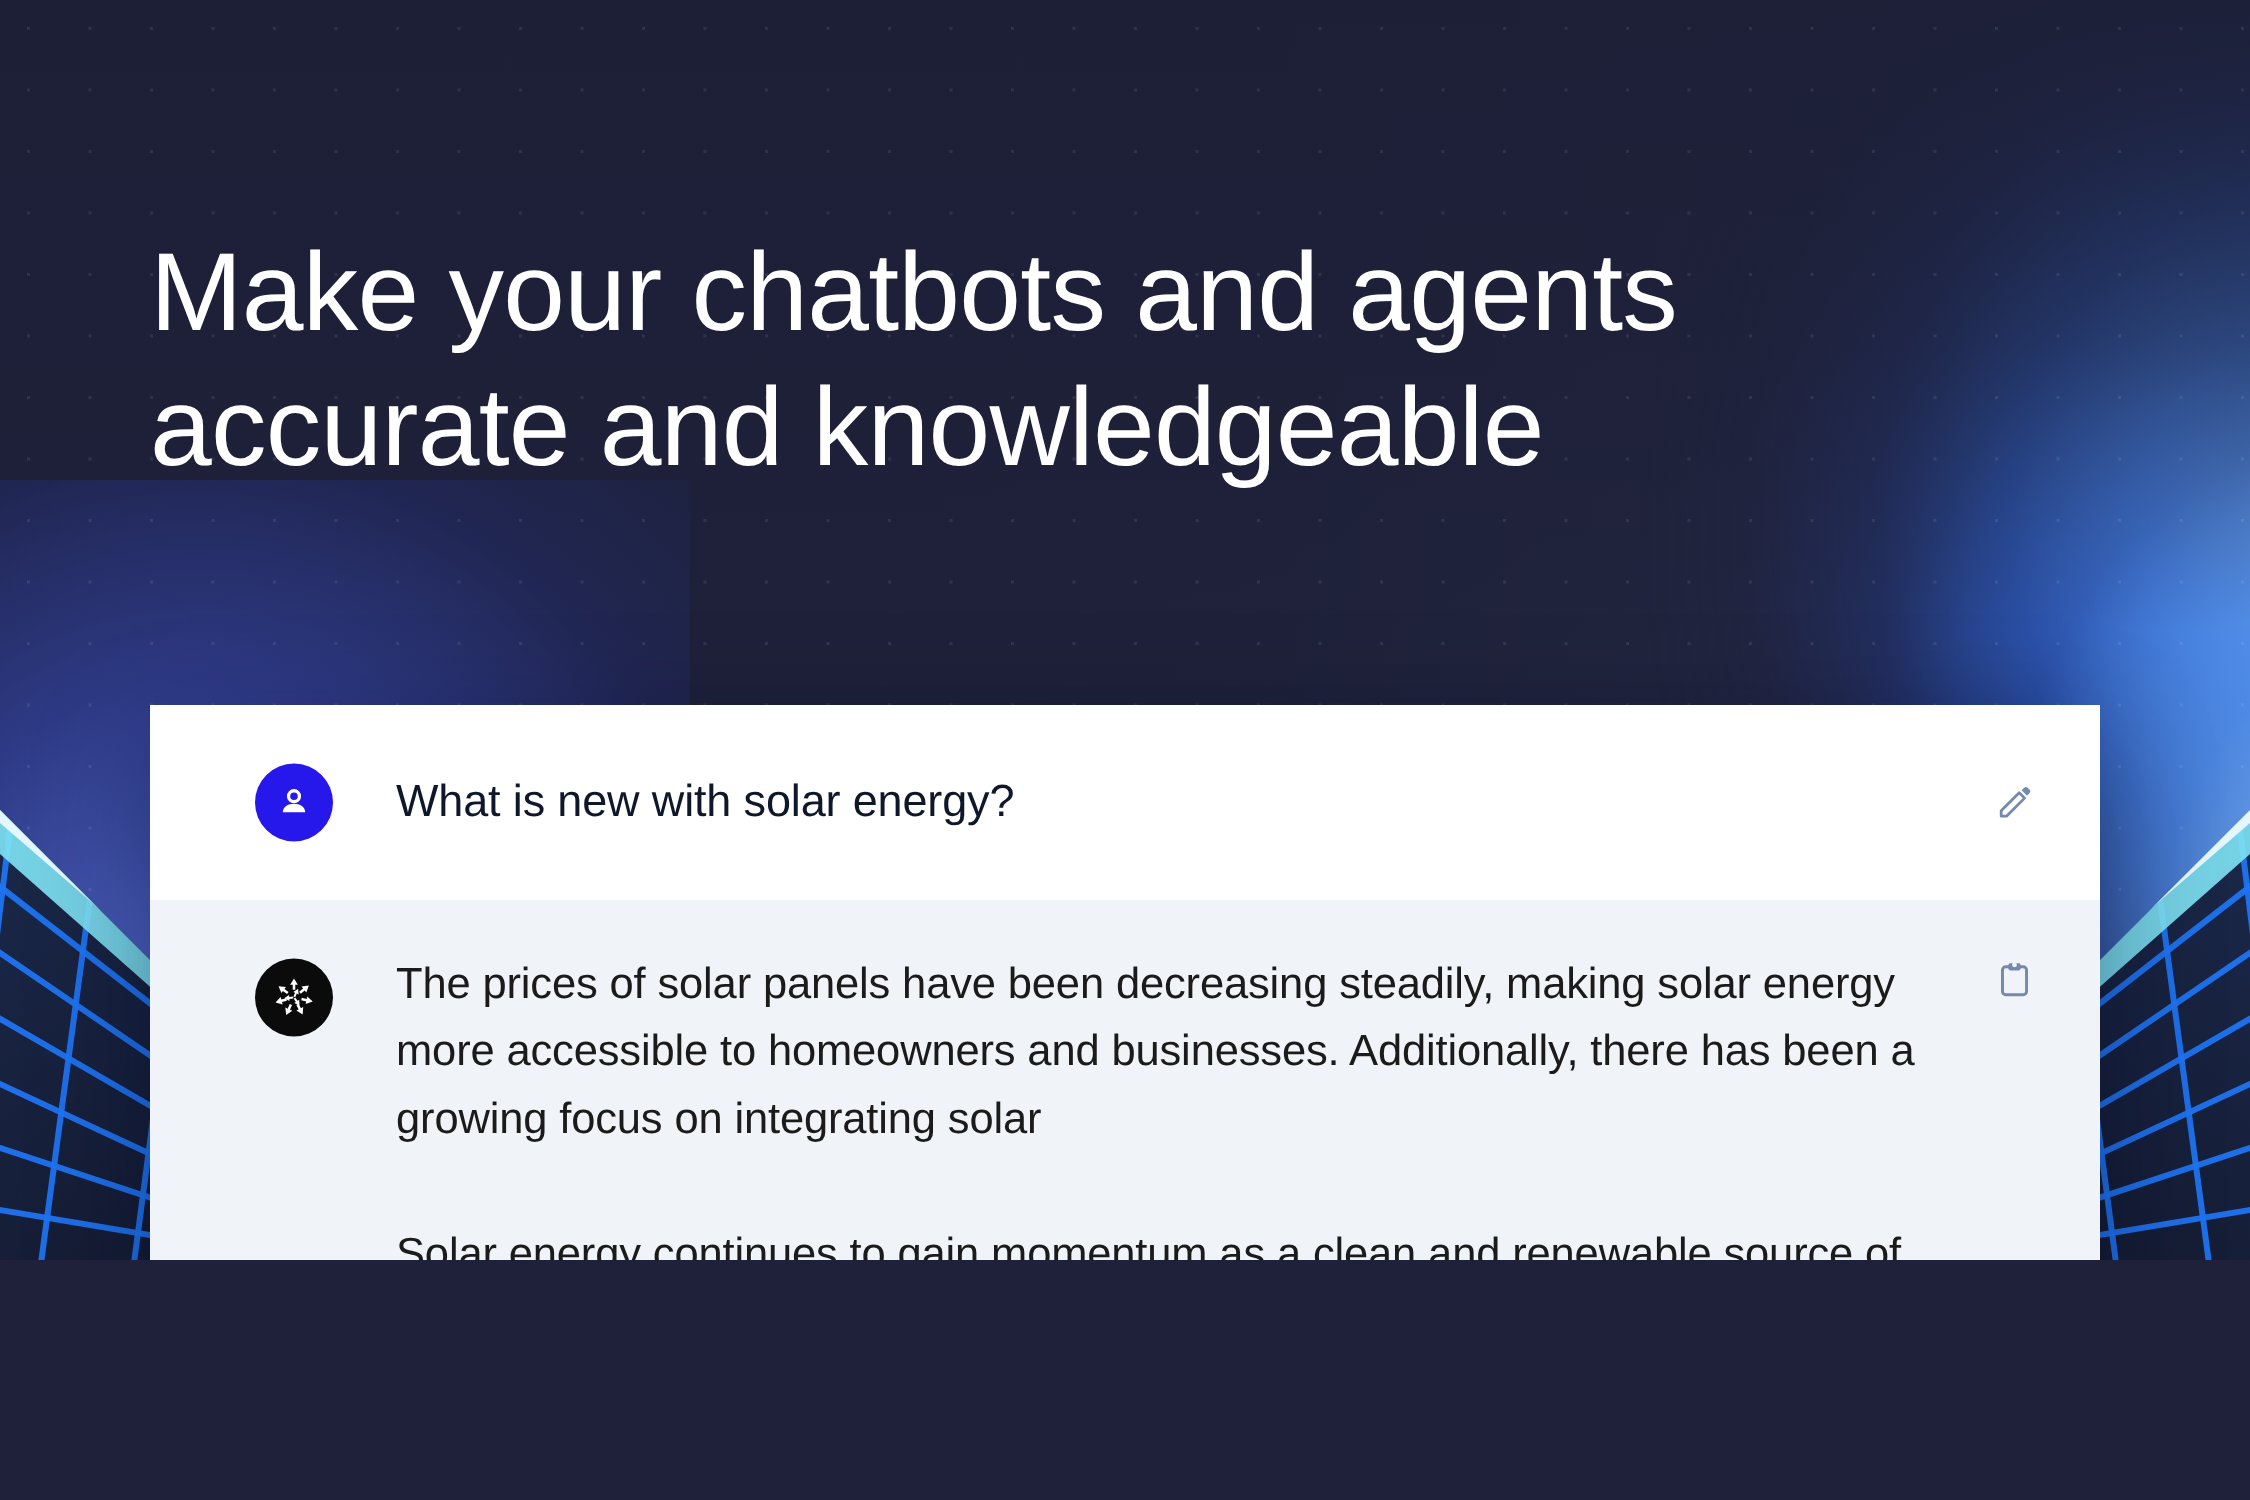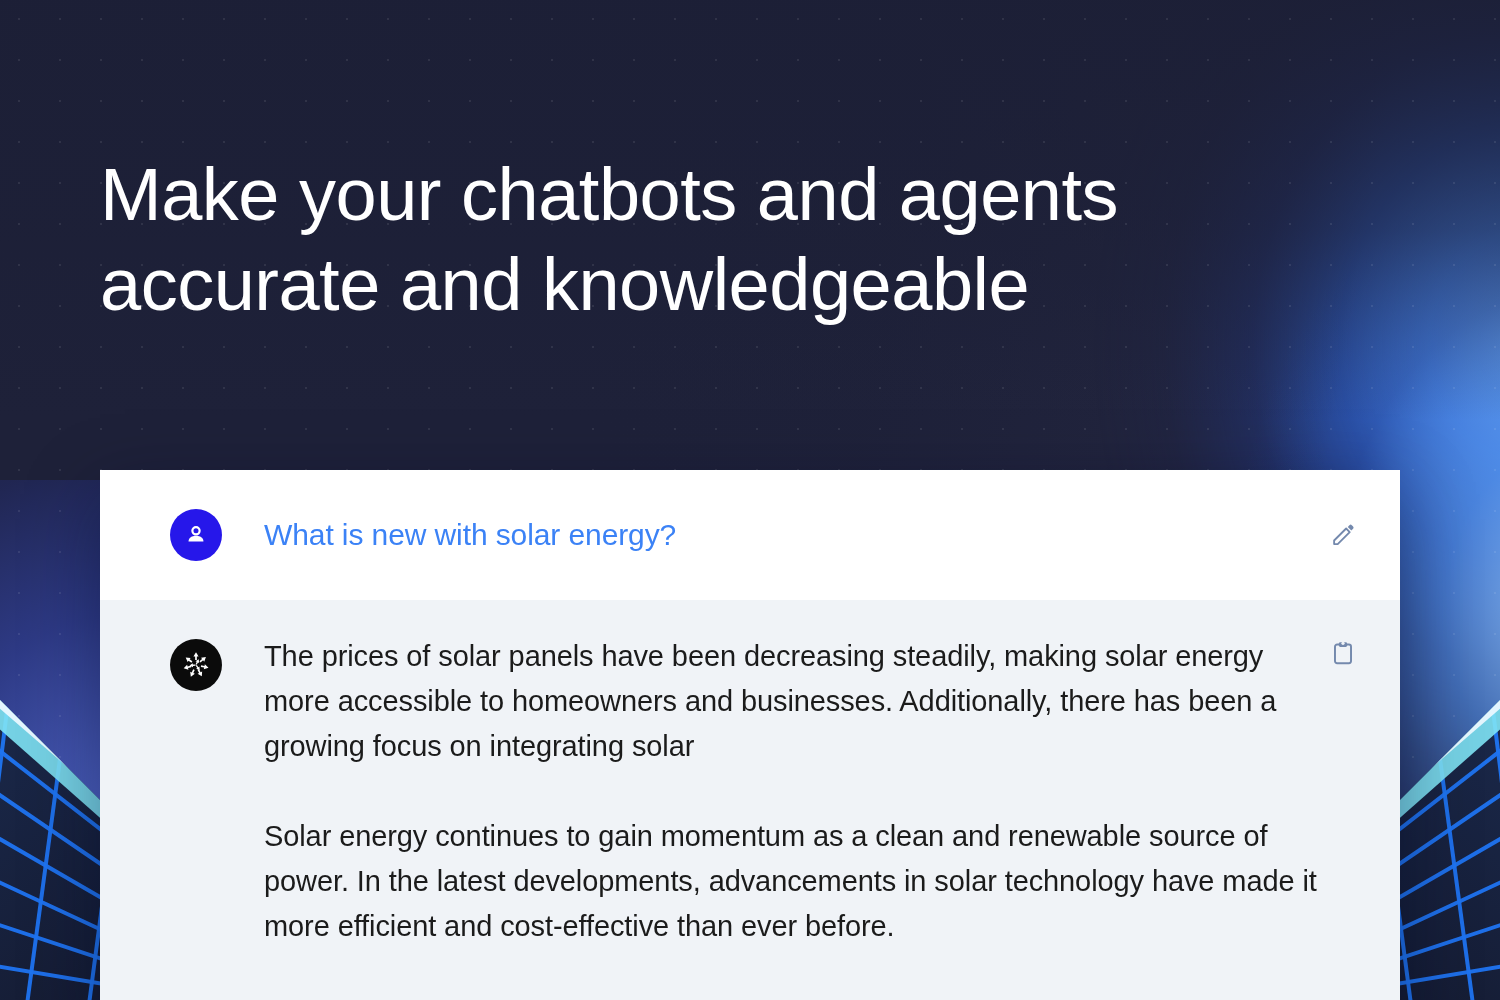--- a/index.html
+++ b/index.html
@@ -4,21 +4,21 @@
 <style>
   * { margin:0; padding:0; box-sizing:border-box; }
   html, body {
     width:1500px; height:1000px;
     overflow:hidden;
     font-family:"Liberation Sans", sans-serif;
     background:#1e2139;
   }
 
   
-  #stage { position:relative; width:1500px; height:1000px; overflow:hidden; }
+  #stage { position:relative; width:1500px; height:840px; overflow:hidden; }
 
   .bg-base {
     position:absolute; inset:0;
     background:#232640;
   }
 
   
   .bg-dots {
     position:absolute; inset:0;
     background-image:
@@ -118,21 +118,21 @@
     border-radius:50%;
     display:flex; align-items:center; justify-content:center;
   }
   .avatar.user { background:#2617ea; }
   .avatar.bot  { background:#0b0b0b; margin-top:5px; }
 
   .msg-body { flex:1 1 auto; padding-left:42px; padding-right:40px; }
 
   .q-text {
     font-size:30px;
-    color:#3b82f6;
+    color:#0f172a;
     line-height:1.25;
     letter-spacing:-0.1px;
   }
 
   .a-para {
     font-size:29px;
     line-height:45px;
     color:#1b1b1b;
     letter-spacing:-0.1px;
   }

